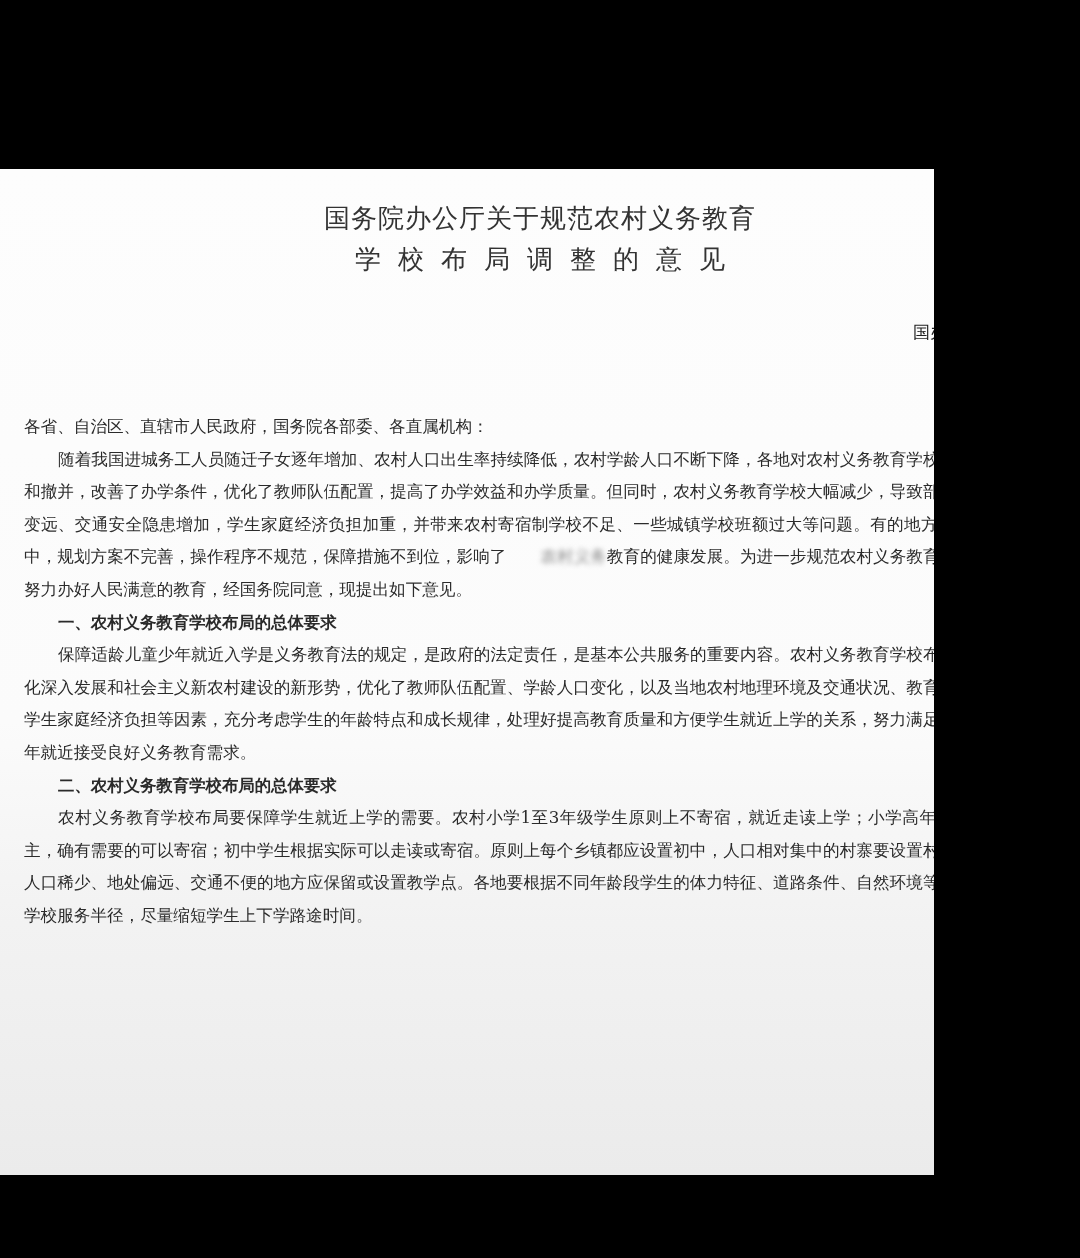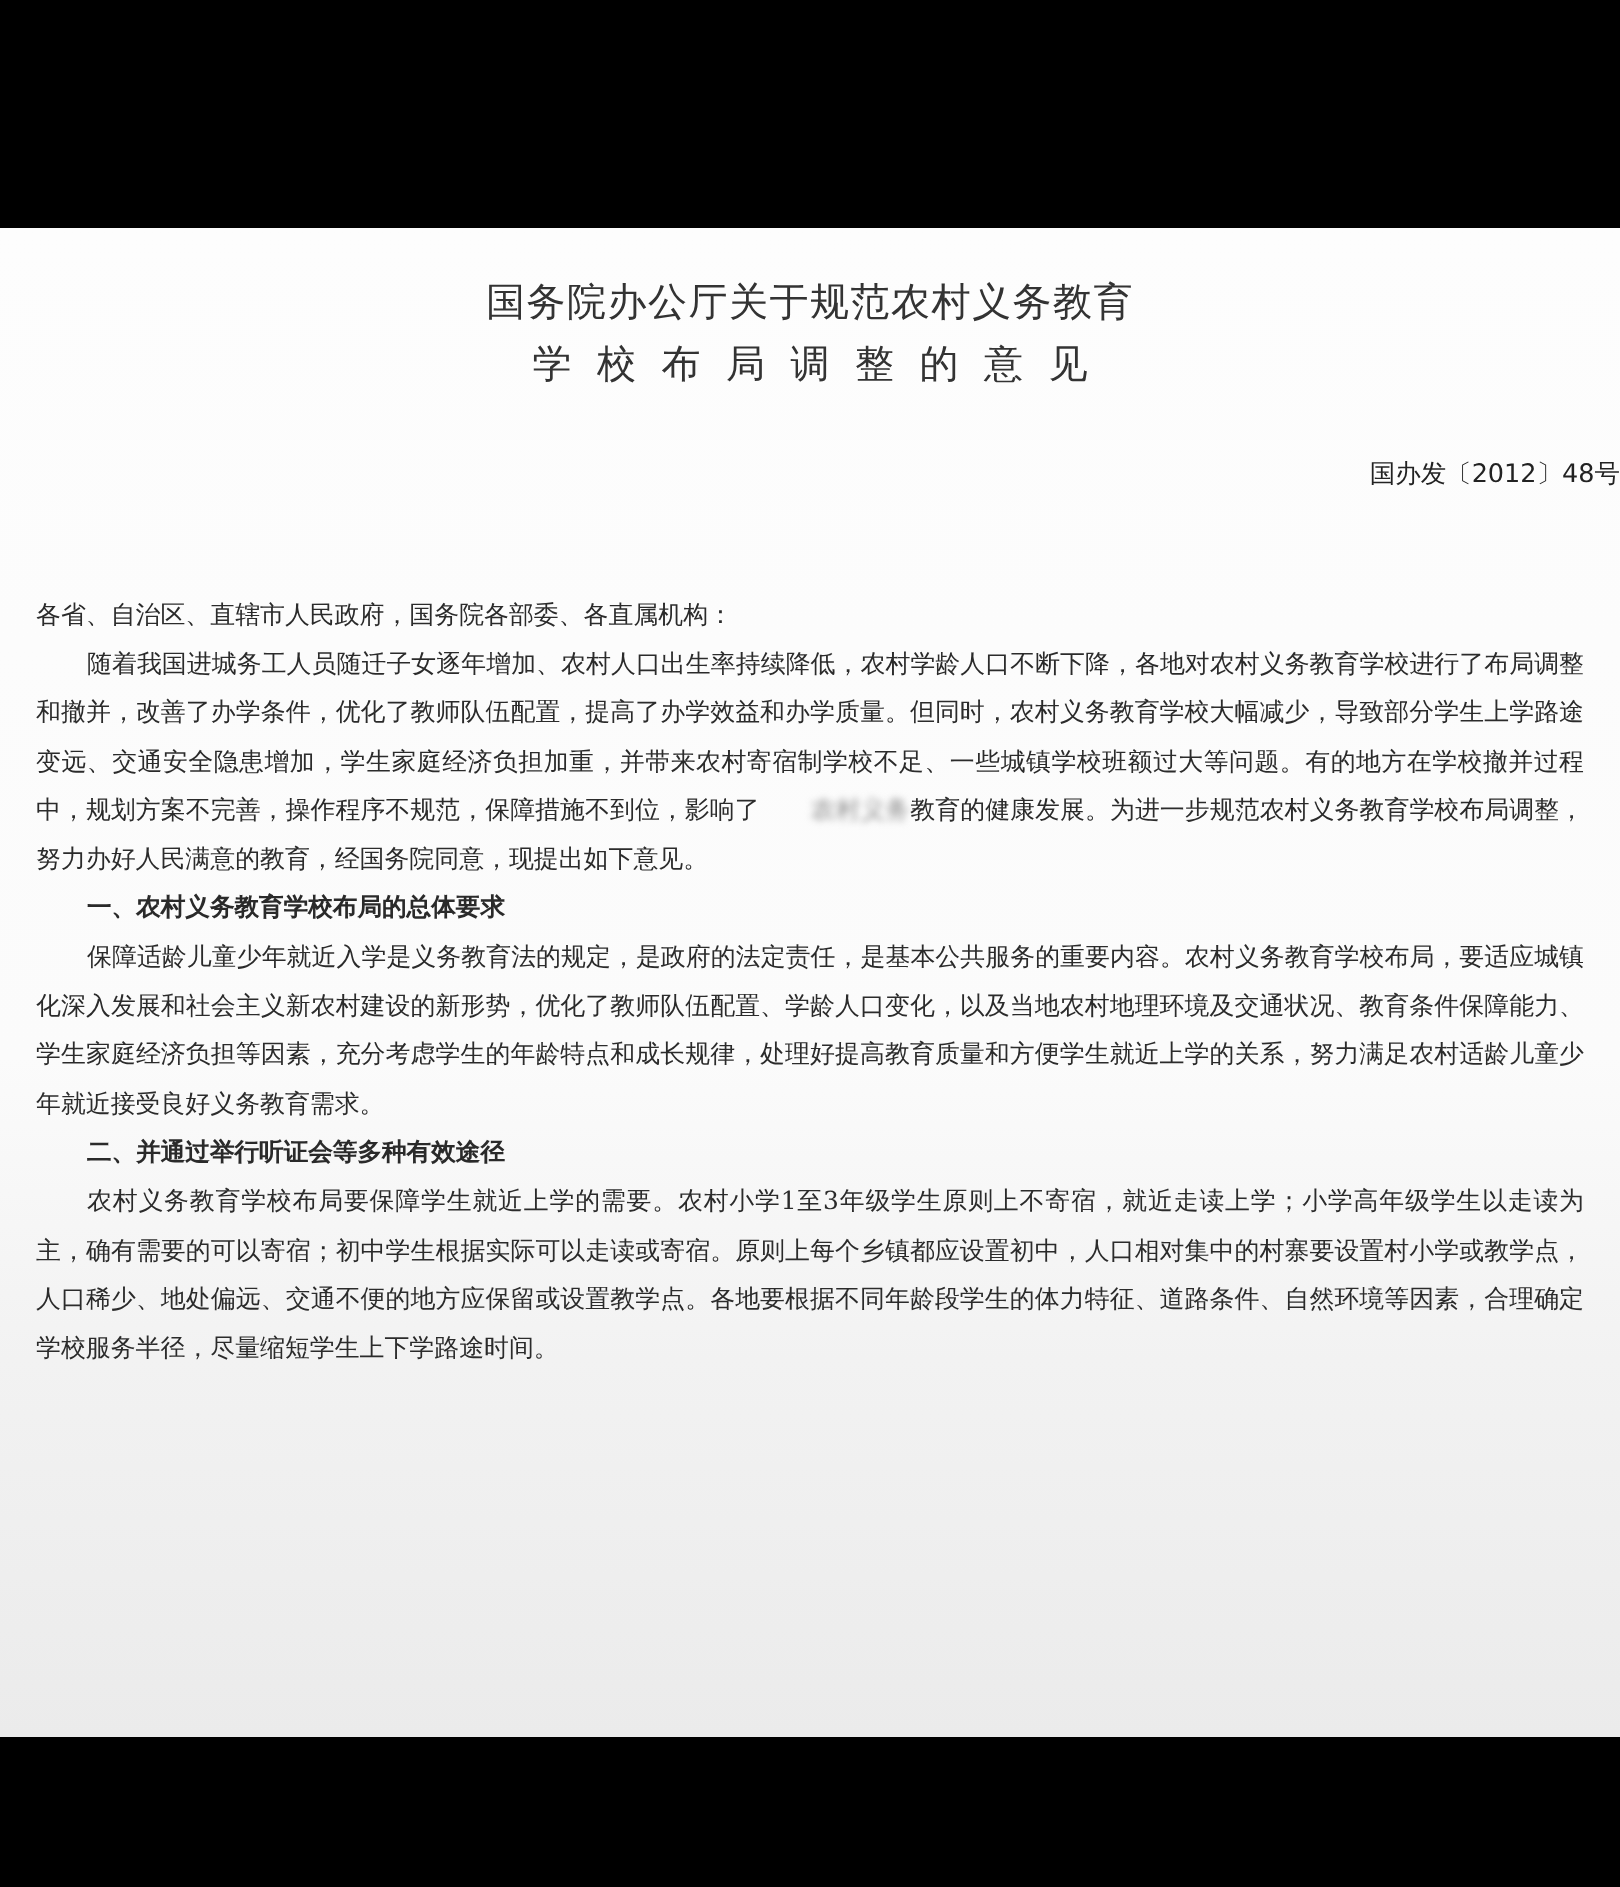--- a/index.html
+++ b/index.html
@@ -4,21 +4,21 @@
 <style>
   html, body { margin: 0; padding: 0; }
   body {
     width: 1080px; height: 1258px; overflow: hidden;
     background: #000;
     position: relative;
   }
   .top-bar { position: absolute; left: 0; top: 0; width: 1080px; height: 169px; background: #000; }
   .bottom-bar { position: absolute; left: 0; top: 1175px; width: 1080px; height: 83px; background: #000; }
   .paper {
-    position: absolute; left: 0; top: 152px; width: 1080px; height: 1006px;
+    position: absolute; left: 0; top: 169px; width: 934px; height: 1006px;
     background: linear-gradient(to bottom, #fdfdfd 0%, #fbfbfb 55%, #f2f2f2 75%, #ebebeb 100%);
     overflow: hidden;
   }
   .title {
     position: absolute; left: 0; width: 1080px; text-align: center;
     font-family: "DejaVu Serif", "Liberation Serif", serif;
     color: #333; font-size: 26px; font-weight: normal;
     white-space: nowrap;
   }
   .title.l1 { top: 32px; letter-spacing: 1px; }
@@ -31,21 +31,21 @@
   .body {
     position: absolute; left: 24px; top: 230px; width: 1032px;
     font-family: "DejaVu Serif", "Liberation Serif", serif;
     font-size: 16.6px; color: #2b2b2b;
     line-height: 32.6px;
     margin-top: 12px;
   }
   .body p { margin: 0; text-align: justify; text-align-last: left; }
   .body p.para { text-indent: 34px; }
   .body p.heading {
-    font-family: Liberation Mono, monospace;
+    font-family: Liberation Serif, serif;
     font-weight: bold; color: #2a2a2a; text-indent: 34px; font-size: 16.4px;
   }
   .body p.salutation { text-indent: 0; }
   .blur {
     display: inline-block; filter: blur(2.5px); color: #888;
   }
 </style>
 </head>
 <body>
 
@@ -56,19 +56,19 @@
   <div class="title l2">学校布局调整的意见</div>
   <div class="docno">国办发〔2012〕48号</div>
 
   <div class="body">
     <p class="salutation">各省、自治区、直辖市人民政府，国务院各部委、各直属机构：</p>
     <p class="para"><span>随着我国进城务工人员随迁子女逐年增加、农村人口出生率持续降低，农村学龄人口不断下降，各地对农村义务教育学校进行了布局调整和撤并，改善了办学条件，优化了教师队伍配置，提高了办学效益和办学质量。但同时，农村义务教育学校大幅减少，导致部分学生上学路途变远、交通安全隐患增加，学生家庭经济负担加重，并带来农村寄宿制学校不足、一些城镇学校班额过大等问题。有的地方在学校撤并过程中，规划方案不完善，操作程序不规范，保障措施不到位，影响了</span><span class="blur">农村义务</span><span>教育的健康发展。为进一步规范农村义务教育学校布局调整，努力办好人民满意的教育，经国务院同意，现提出如下意见。</span></p>
 
     <p class="heading">一、农村义务教育学校布局的总体要求</p>
     <p class="para">保障适龄儿童少年就近入学是义务教育法的规定，是政府的法定责任，是基本公共服务的重要内容。农村义务教育学校布局，要适应城镇化深入发展和社会主义新农村建设的新形势，优化了教师队伍配置、学龄人口变化，以及当地农村地理环境及交通状况、教育条件保障能力、学生家庭经济负担等因素，充分考虑学生的年龄特点和成长规律，处理好提高教育质量和方便学生就近上学的关系，努力满足农村适龄儿童少年就近接受良好义务教育需求。</p>
 
-    <p class="heading">二、并通过举行听证会等多种有效途径</p>
+    <p class="heading">二、农村义务教育学校布局的总体要求</p>
     <p class="para">农村义务教育学校布局要保障学生就近上学的需要。农村小学1至3年级学生原则上不寄宿，就近走读上学；小学高年级学生以走读为主，确有需要的可以寄宿；初中学生根据实际可以走读或寄宿。原则上每个乡镇都应设置初中，人口相对集中的村寨要设置村小学或教学点，人口稀少、地处偏远、交通不便的地方应保留或设置教学点。各地要根据不同年龄段学生的体力特征、道路条件、自然环境等因素，合理确定学校服务半径，尽量缩短学生上下学路途时间。</p>
 
   </div>
 </div>
 
 <div class="bottom-bar"></div>
 
 </body></html>

